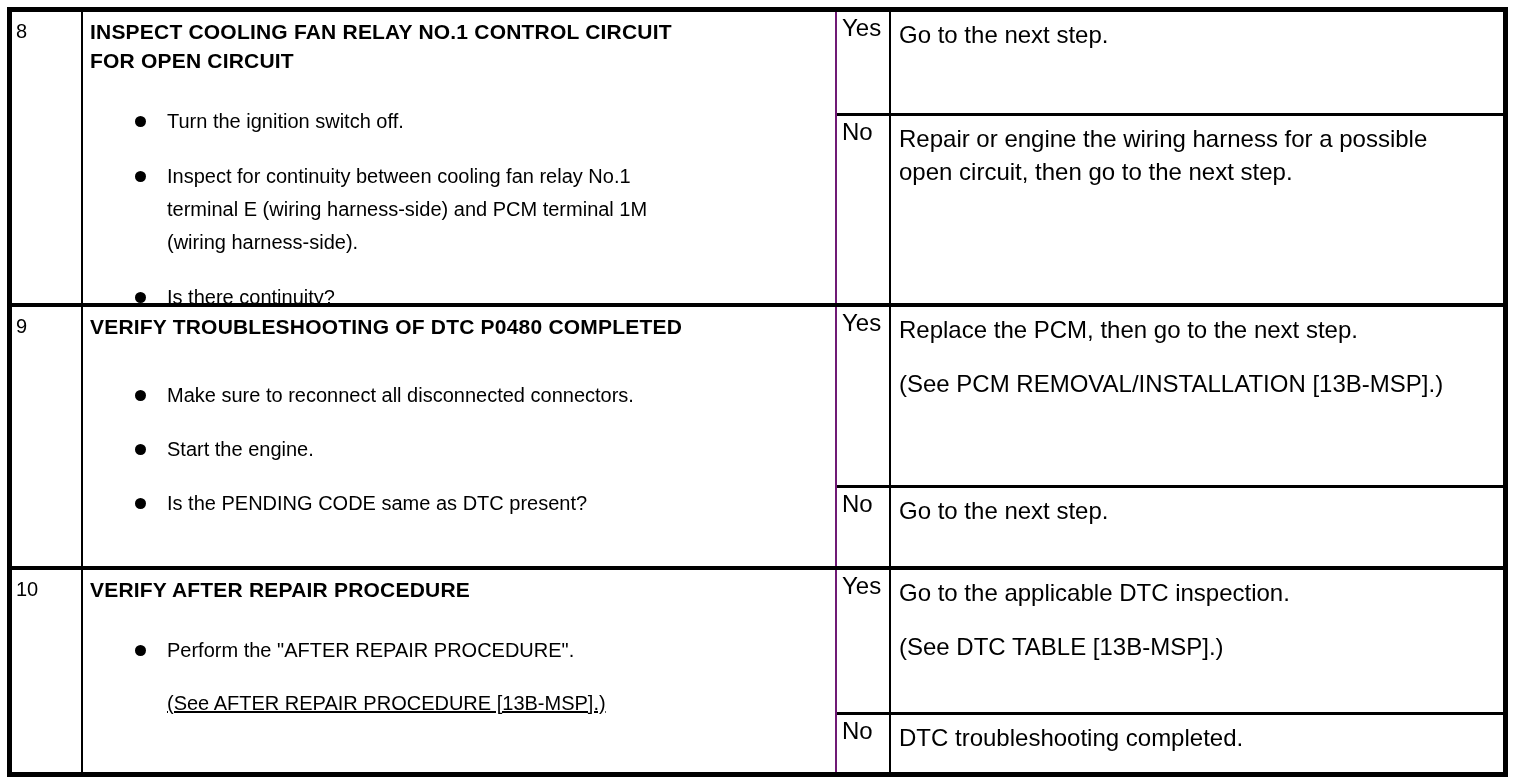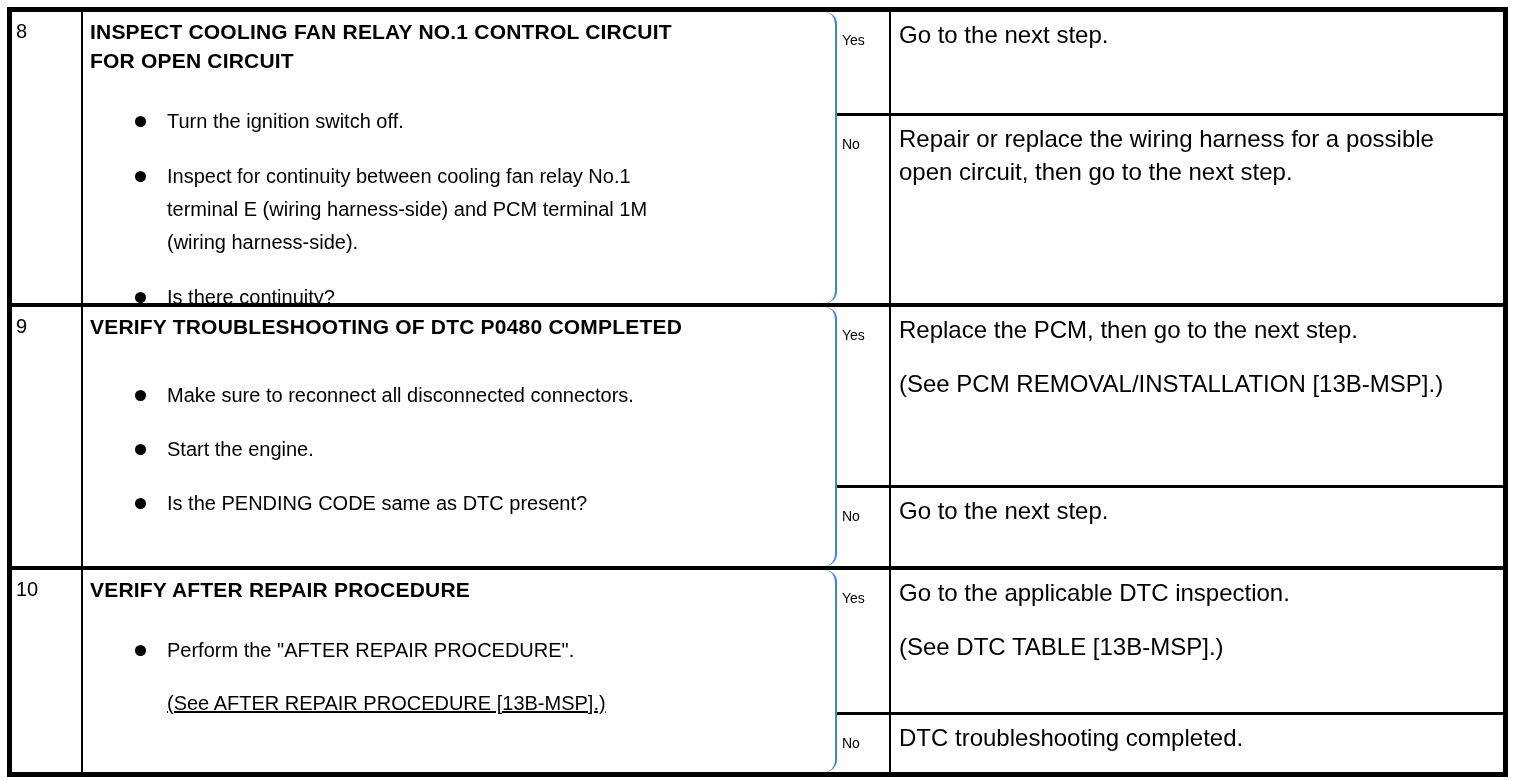--- a/index.html
+++ b/index.html
@@ -26,39 +26,38 @@
   .r10 { flex:1; border-bottom:none;justify-content:center; }
 
   .c-step {
     width:71px; flex:0 0 71px;
     border-right:2px solid #000;
     padding:5px 2px 0 4px;
     font-size:20px; line-height:28px;
   }
   .c-desc {
     width:754px; flex:0 0 754px;
-    border-right:2px solid #3b82f6;
+    border-right:2px solid #701a75;
     padding:5px 12px 0 7px;
     overflow:hidden;
-    border-radius:12px;
   }
   .c-results { flex:1; display:flex; flex-direction:column; overflow:hidden; }
 
   .result { display:flex; overflow:hidden; }
   .result.first { border-bottom:3px solid #000; }
   .result.second { flex:1; }
   .r8 .result.first  { height:104px; flex:0 0 104px; }
   .r9 .result.first  { height:181px; flex:0 0 181px; }
   .r10 .result.first { height:145px; flex:0 0 145px; }
 
   .c-yn {
     width:54px; flex:0 0 54px;
     border-right:2px solid #000;
-    padding:14px 0 0 5px;
-    font-size:14px; line-height:28px;
+    padding:2px 0 0 5px;
+    font-size:24px; line-height:28px;
   }
   .c-action {
     flex:1; padding:6px 10px 0 8px;
     font-size:24px; line-height:33px;
     overflow:hidden;
   }
   .a-text, .a-note, .title, .b-text, .b-note { white-space:pre-line; }
   .a-note { margin-top:21px; }
 
   .title {
@@ -115,21 +114,21 @@
       <div class="c-results">
         <div class="result first">
           <div class="c-yn">Yes</div>
           <div class="c-action">
             <div class="a-text">Go to the next step.</div>
           </div>
         </div>
         <div class="result second">
           <div class="c-yn">No</div>
           <div class="c-action">
-            <div class="a-text">Repair or replace the wiring harness for a possible
+            <div class="a-text">Repair or engine the wiring harness for a possible
 open circuit, then go to the next step.</div>
           </div>
         </div>
       </div>
     </div>
 
     <div class="t-row r9">
       <div class="c-step">
         <span>9</span>
       </div>

